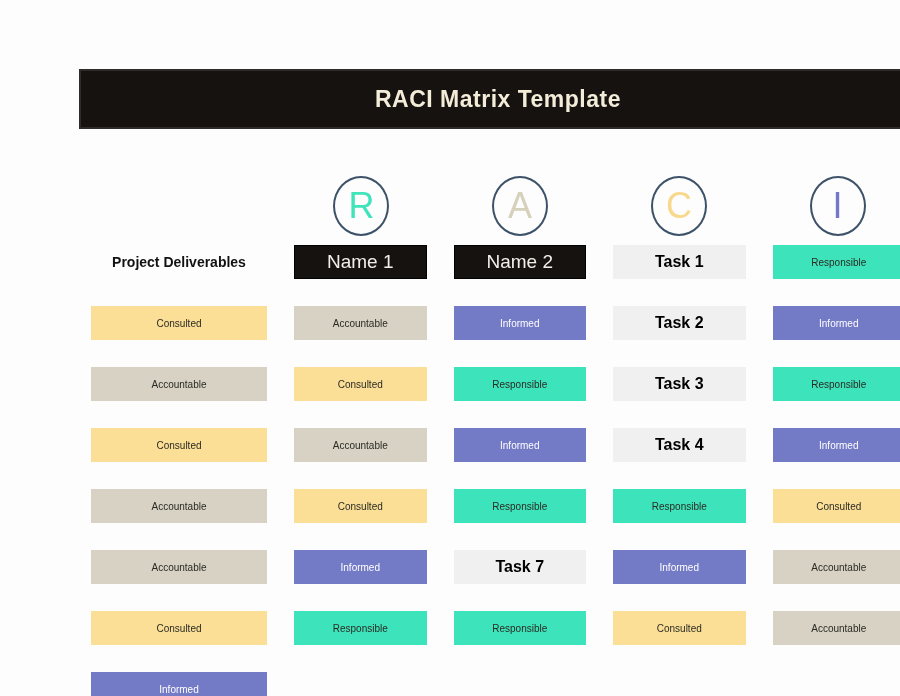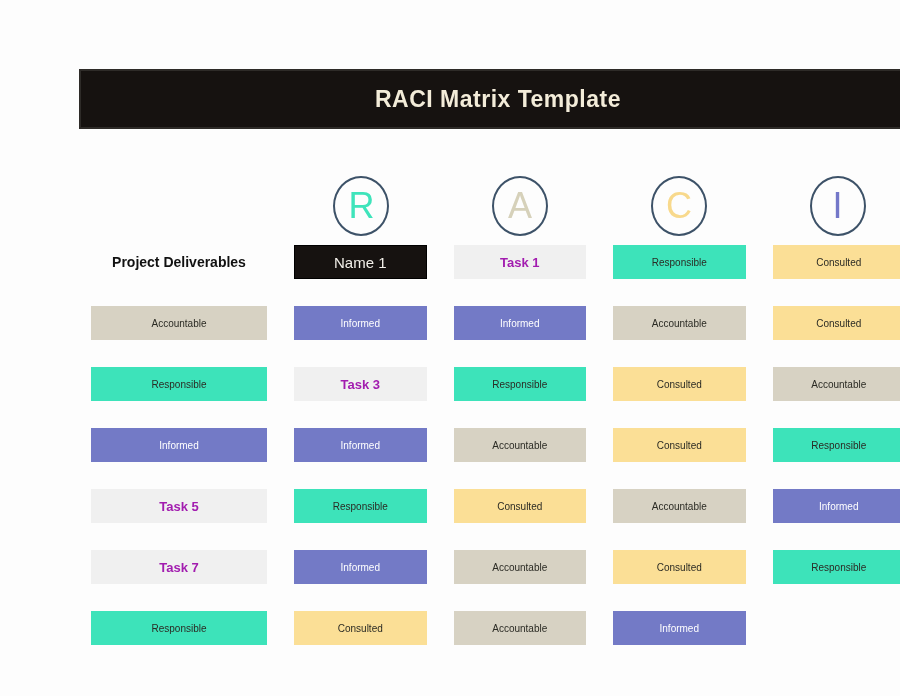--- a/index.html
+++ b/index.html
@@ -52,27 +52,27 @@
     display: flex; align-items: center; justify-content: center;
   }
   .corner {
     background: transparent;
     color: #111;
     font-weight: bold; font-size: 14px;
   }
   .col-header {
     background: var(--colhead-bg, #161210);
     color: var(--colhead-text, #F2EFE9);
-    font-size: 15px;
+    font-size: 19px;
     border: 1px solid #000;
   }
   .task-cell {
     background: var(--task-bg, #F0F0F0);
-    color: #a21caf;
-    font-weight: bold; font-size: 13px;
+    color: #000000;
+    font-weight: bold; font-size: 16px;
   }
   .role-cell { font-size: 10px; }
 </style>
 </head>
 <body>
 
 <div class="page">
 
   <header class="title-bar">
     <h1 class="title">RACI Matrix Template</h1>
@@ -97,40 +97,42 @@
     <div class="legend-cell">
       <div class="circle" style="color: rgb(116, 120, 201);">
         <span>I</span>
       </div>
     </div>
   </div>
 
   <div class="table">
     <div class="cell corner">Project Deliverables</div>
     <div class="cell col-header">Name 1</div>
+    <div class="cell col-header">Name 2</div>
 
   <div class="cell task-cell">Task 1</div>
       <div class="cell role-cell" style="background: rgb(61, 227, 186); color: rgb(43, 43, 36);">Responsible</div>
       <div class="cell role-cell" style="background: rgb(251, 223, 150); color: rgb(43, 43, 36);">Consulted</div>
       <div class="cell role-cell" style="background: rgb(215, 210, 195); color: rgb(43, 43, 36);">Accountable</div>
       <div class="cell role-cell" style="background: rgb(115, 122, 198); color: rgb(255, 255, 255);">Informed</div>
+      <div class="cell task-cell">Task 2</div>
       <div class="cell role-cell" style="background: rgb(115, 122, 198); color: rgb(255, 255, 255);">Informed</div>
       <div class="cell role-cell" style="background: rgb(215, 210, 195); color: rgb(43, 43, 36);">Accountable</div>
       <div class="cell role-cell" style="background: rgb(251, 223, 150); color: rgb(43, 43, 36);">Consulted</div>
       <div class="cell role-cell" style="background: rgb(61, 227, 186); color: rgb(43, 43, 36);">Responsible</div>
       <div class="cell task-cell">Task 3</div>
       <div class="cell role-cell" style="background: rgb(61, 227, 186); color: rgb(43, 43, 36);">Responsible</div>
       <div class="cell role-cell" style="background: rgb(251, 223, 150); color: rgb(43, 43, 36);">Consulted</div>
       <div class="cell role-cell" style="background: rgb(215, 210, 195); color: rgb(43, 43, 36);">Accountable</div>
       <div class="cell role-cell" style="background: rgb(115, 122, 198); color: rgb(255, 255, 255);">Informed</div>
+      <div class="cell task-cell">Task 4</div>
       <div class="cell role-cell" style="background: rgb(115, 122, 198); color: rgb(255, 255, 255);">Informed</div>
       <div class="cell role-cell" style="background: rgb(215, 210, 195); color: rgb(43, 43, 36);">Accountable</div>
       <div class="cell role-cell" style="background: rgb(251, 223, 150); color: rgb(43, 43, 36);">Consulted</div>
       <div class="cell role-cell" style="background: rgb(61, 227, 186); color: rgb(43, 43, 36);">Responsible</div>
-      <div class="cell task-cell">Task 5</div>
       <div class="cell role-cell" style="background: rgb(61, 227, 186); color: rgb(43, 43, 36);">Responsible</div>
       <div class="cell role-cell" style="background: rgb(251, 223, 150); color: rgb(43, 43, 36);">Consulted</div>
       <div class="cell role-cell" style="background: rgb(215, 210, 195); color: rgb(43, 43, 36);">Accountable</div>
       <div class="cell role-cell" style="background: rgb(115, 122, 198); color: rgb(255, 255, 255);">Informed</div>
       <div class="cell task-cell">Task 7</div>
       <div class="cell role-cell" style="background: rgb(115, 122, 198); color: rgb(255, 255, 255);">Informed</div>
       <div class="cell role-cell" style="background: rgb(215, 210, 195); color: rgb(43, 43, 36);">Accountable</div>
       <div class="cell role-cell" style="background: rgb(251, 223, 150); color: rgb(43, 43, 36);">Consulted</div>
       <div class="cell role-cell" style="background: rgb(61, 227, 186); color: rgb(43, 43, 36);">Responsible</div>
       <div class="cell role-cell" style="background: rgb(61, 227, 186); color: rgb(43, 43, 36);">Responsible</div>

